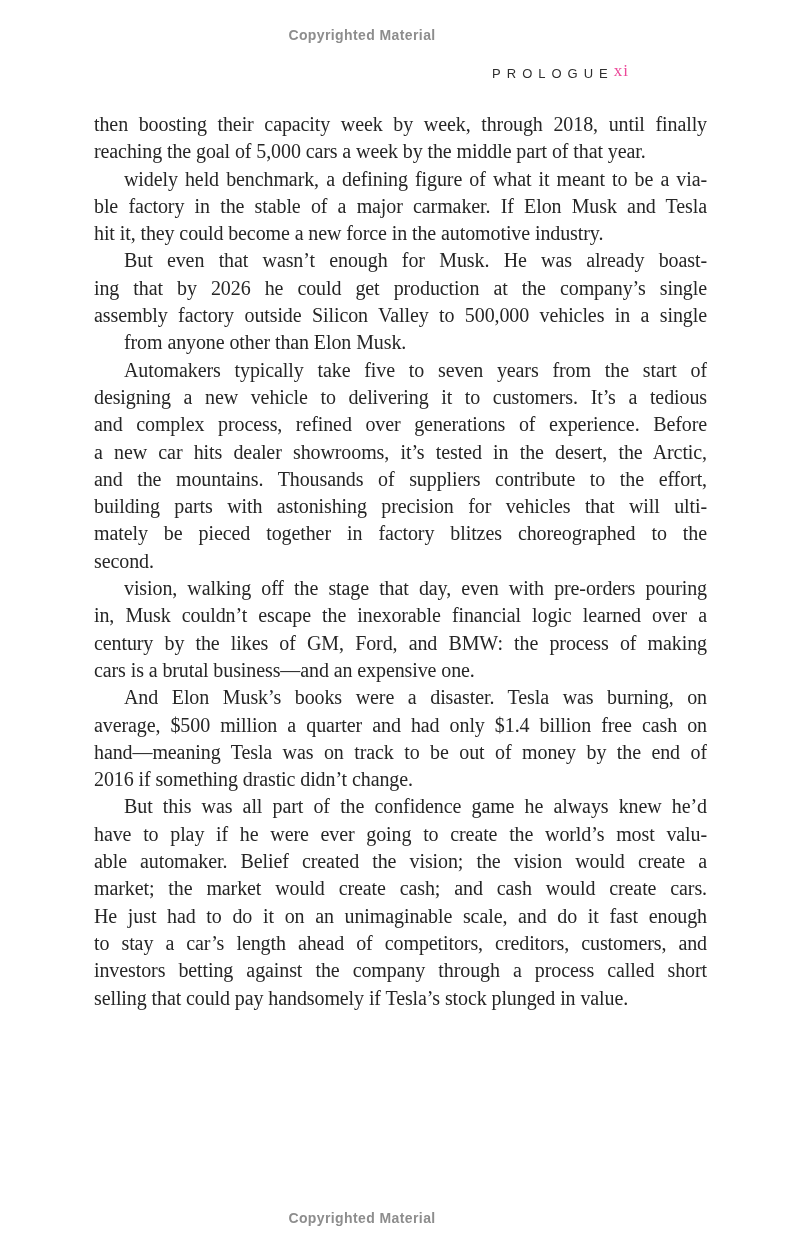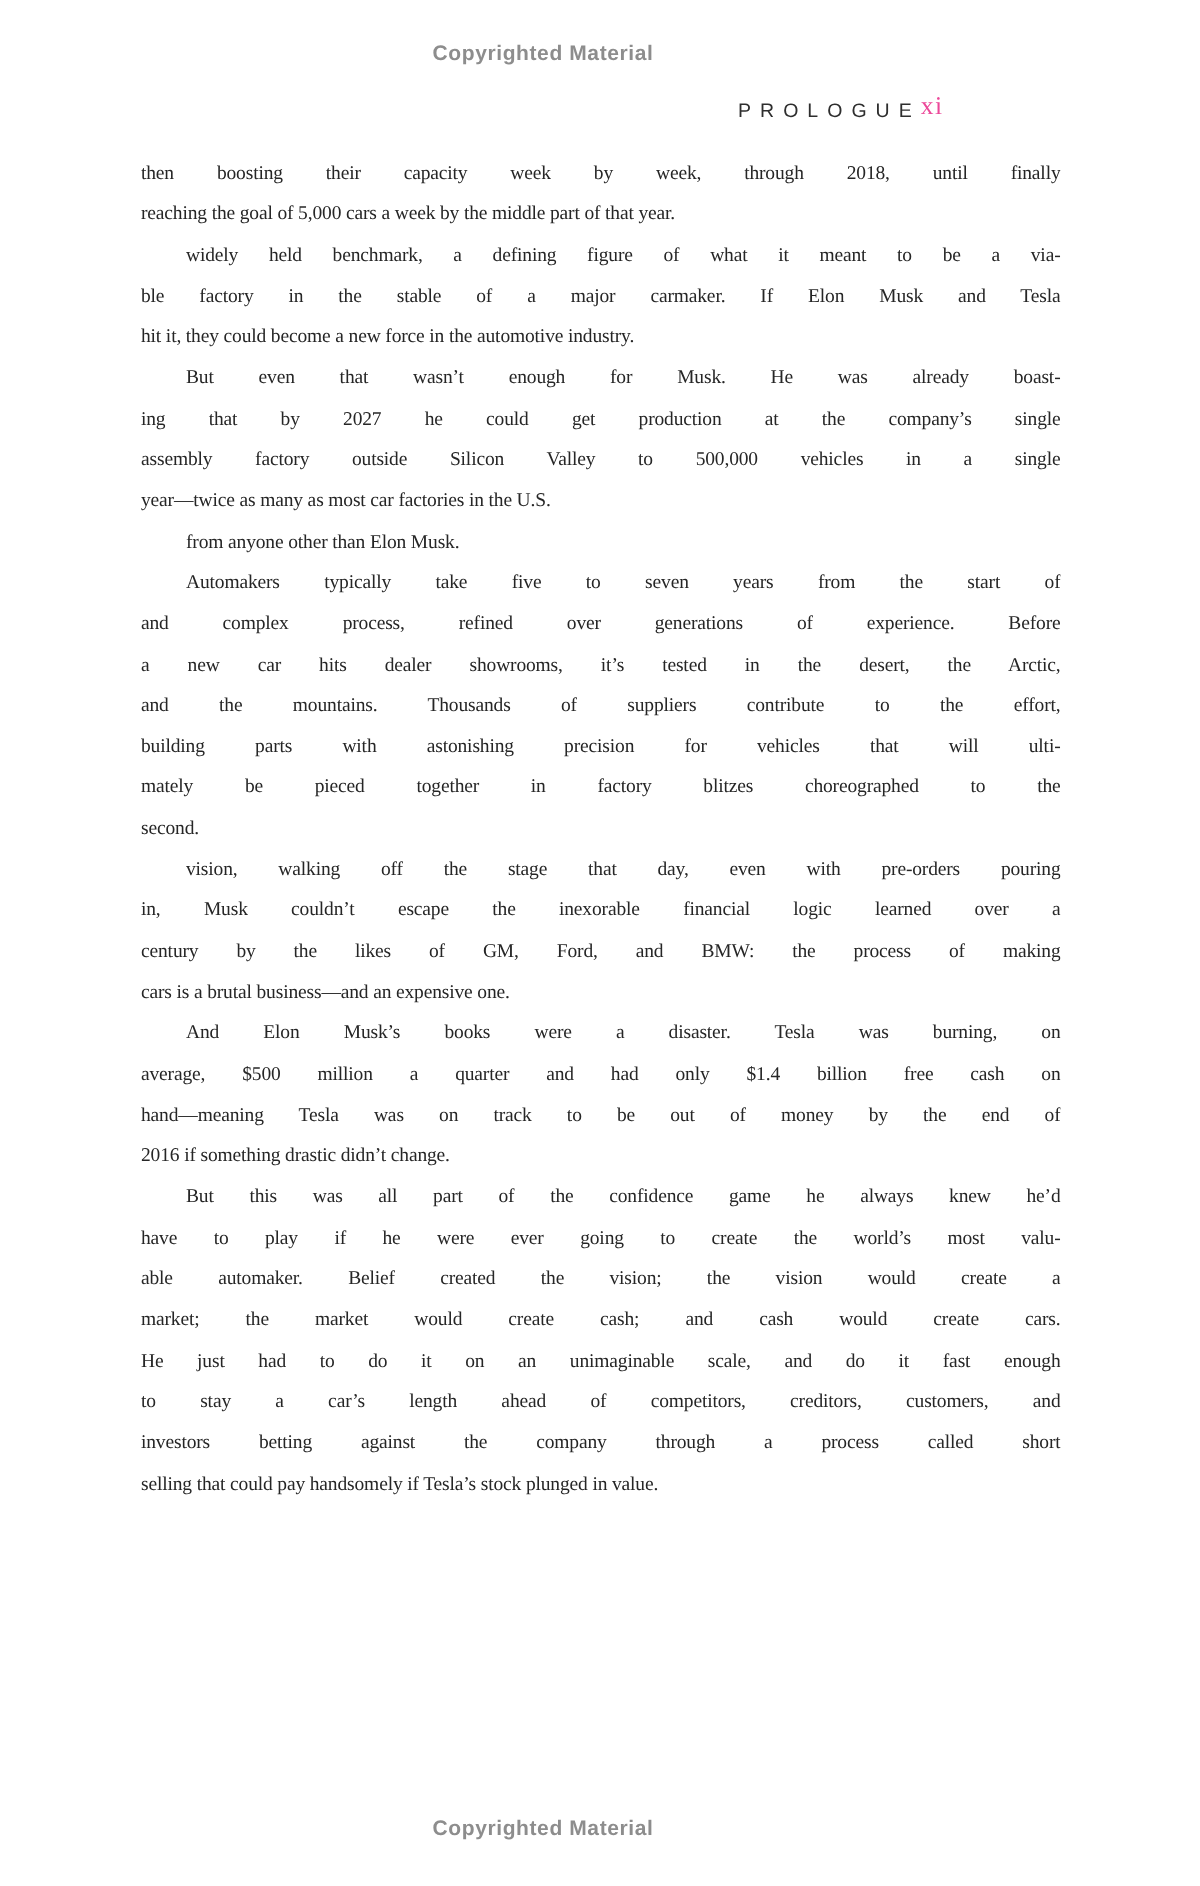--- a/index.html
+++ b/index.html
@@ -42,23 +42,23 @@
   #page-number {
     font-family: "Liberation Serif", "DejaVu Serif", serif;
     font-size: 17px;
     margin-left: 0;
     letter-spacing: 1px;
     color: #ec4899;
   }
   #body-text {
     position: absolute;
     left: 94px;
-    top: 101px;
+    top: 111px;
     width: 613px;
-    font-size: 13px;
+    font-size: 20px;
     letter-spacing: -0.1px;
     color: #262626;
   }
   .para { margin: 0; padding: 0; }
   .line {
     height: 27.3px;
     line-height: 27.3px;
     overflow: hidden;
     text-align: justify;
     text-align-last: justify;
@@ -84,29 +84,29 @@
         <div class="line">then boosting their capacity week by week, through 2018, until finally</div>
         <div class="line last">reaching the goal of 5,000 cars a week by the middle part of that year.</div>
       </div>
       <div class="para indented">
         <div class="line">widely held benchmark, a defining figure of what it meant to be a via-</div>
         <div class="line">ble factory in the stable of a major carmaker. If Elon Musk and Tesla</div>
         <div class="line last">hit it, they could become a new force in the automotive industry.</div>
       </div>
       <div class="para indented">
         <div class="line">But even that wasn’t enough for Musk. He was already boast-</div>
-        <div class="line">ing that by 2027 he could get production at the company’s single</div>
+        <div class="line">ing that by 2026 he could get production at the company’s single</div>
         <div class="line">assembly factory outside Silicon Valley to 500,000 vehicles in a single</div>
-        <div class="line last">year—twice as many as most car factories in the U.S.</div>
       </div>
       <div class="para indented">
         <div class="line last">from anyone other than Elon Musk.</div>
       </div>
       <div class="para indented">
         <div class="line">Automakers typically take five to seven years from the start of</div>
+        <div class="line">designing a new vehicle to delivering it to customers. It’s a tedious</div>
         <div class="line">and complex process, refined over generations of experience. Before</div>
         <div class="line">a new car hits dealer showrooms, it’s tested in the desert, the Arctic,</div>
         <div class="line">and the mountains. Thousands of suppliers contribute to the effort,</div>
         <div class="line">building parts with astonishing precision for vehicles that will ulti-</div>
         <div class="line">mately be pieced together in factory blitzes choreographed to the</div>
         <div class="line last">second.</div>
       </div>
       <div class="para indented">
         <div class="line">vision, walking off the stage that day, even with pre-orders pouring</div>
         <div class="line">in, Musk couldn’t escape the inexorable financial logic learned over a</div>

